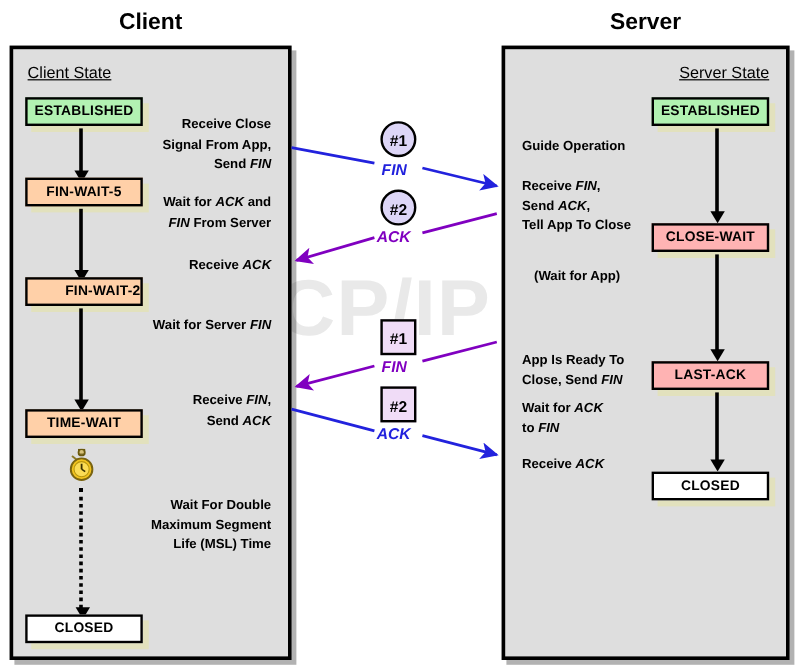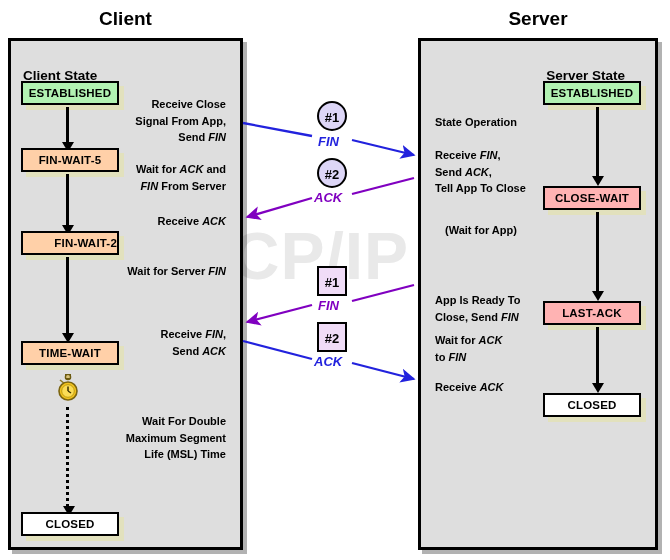--- a/index.html
+++ b/index.html
@@ -57,25 +57,24 @@
   }
   #client-panel { left: 8px;   top: 38px; width: 229px; height: 506px; }
   #server-panel { left: 418px; top: 38px; width: 234px; height: 506px; }
 
   .panel-inner { position: relative; width: 100%; height: 100%; }
 
   
   .state-heading {
     position: absolute;
     font-size: 13.5px;
-    font-weight: bold;
+    font-weight: normal;
     color: #000000;
     text-decoration: underline;
     white-space: nowrap;
-    margin-top: 15px;
   }
 
   
   .state-box {
     position: absolute;
     border: 2.5px solid #000000;
     box-shadow: 5px 5px 0 0 #e2e1bd;
     font-size: 11.5px;
     font-weight: bold;
     color: #000000;
@@ -223,34 +222,34 @@
       <div class="desc right" style="right:14px; top:222px; width:180px;">Wait for Server <i>FIN</i></div>
       <div class="desc right" style="right:14px; top:285px; width:165px;">Receive <i>FIN</i>,<br>Send <i>ACK</i></div>
       <div class="desc right" style="right:14px; top:372px; width:165px;">Wait For Double<br>Maximum Segment<br>Life (MSL) Time</div>
 
     </div>
   </div>
 
   <div class="panel" id="server-panel">
     <div class="panel-inner">
 
-      <div class="state-heading" style="right:30px; top:12px;">Server State</div>
+      <div class="state-heading" style="right:14px; top:12px;">Server State</div>
 
       <div class="state-box st-established" style="right:14px; top:40px; width:94px;">ESTABLISHED</div>
       <div class="v-arrow" style="right:56px; top:66px; height:70px;"></div>
 
       <div class="state-box st-closewait" style="right:14px; top:145px; width:94px;">CLOSE-WAIT</div>
       <div class="v-arrow" style="right:56px; top:171px; height:80px;"></div>
 
       <div class="state-box st-lastack" style="right:14px; top:260px; width:94px;">LAST-ACK</div>
       <div class="v-arrow" style="right:56px; top:286px; height:57px;"></div>
 
       <div class="state-box st-closed" style="right:14px; top:352px; width:94px;">CLOSED</div>
 
-      <div class="desc left" style="left:14px; top:73px; width:150px;">State Operation</div>
+      <div class="desc left" style="left:14px; top:73px; width:150px;">Guide Operation</div>
       <div class="desc left" style="left:14px; top:106px; width:160px;">Receive <i>FIN</i>,<br>Send <i>ACK</i>,<br>Tell App To Close</div>
       <div class="desc left" style="left:14px; top:181px; width:150px;margin-left:10px;">(Wait for App)</div>
       <div class="desc left" style="left:14px; top:220px; width:150px;margin-top:31px;">App Is Ready To<br>Close, Send <i>FIN</i></div>
       <div class="desc left" style="left:14px; top:291px; width:150px;">Wait for <i>ACK</i><br>to <i>FIN</i></div>
       <div class="desc left" style="left:14px; top:338px; width:150px;">Receive <i>ACK</i></div>
 
     </div>
   </div>
 
   <div class="msg-marker circle" style="left:317px; top:101px;">#1</div>

